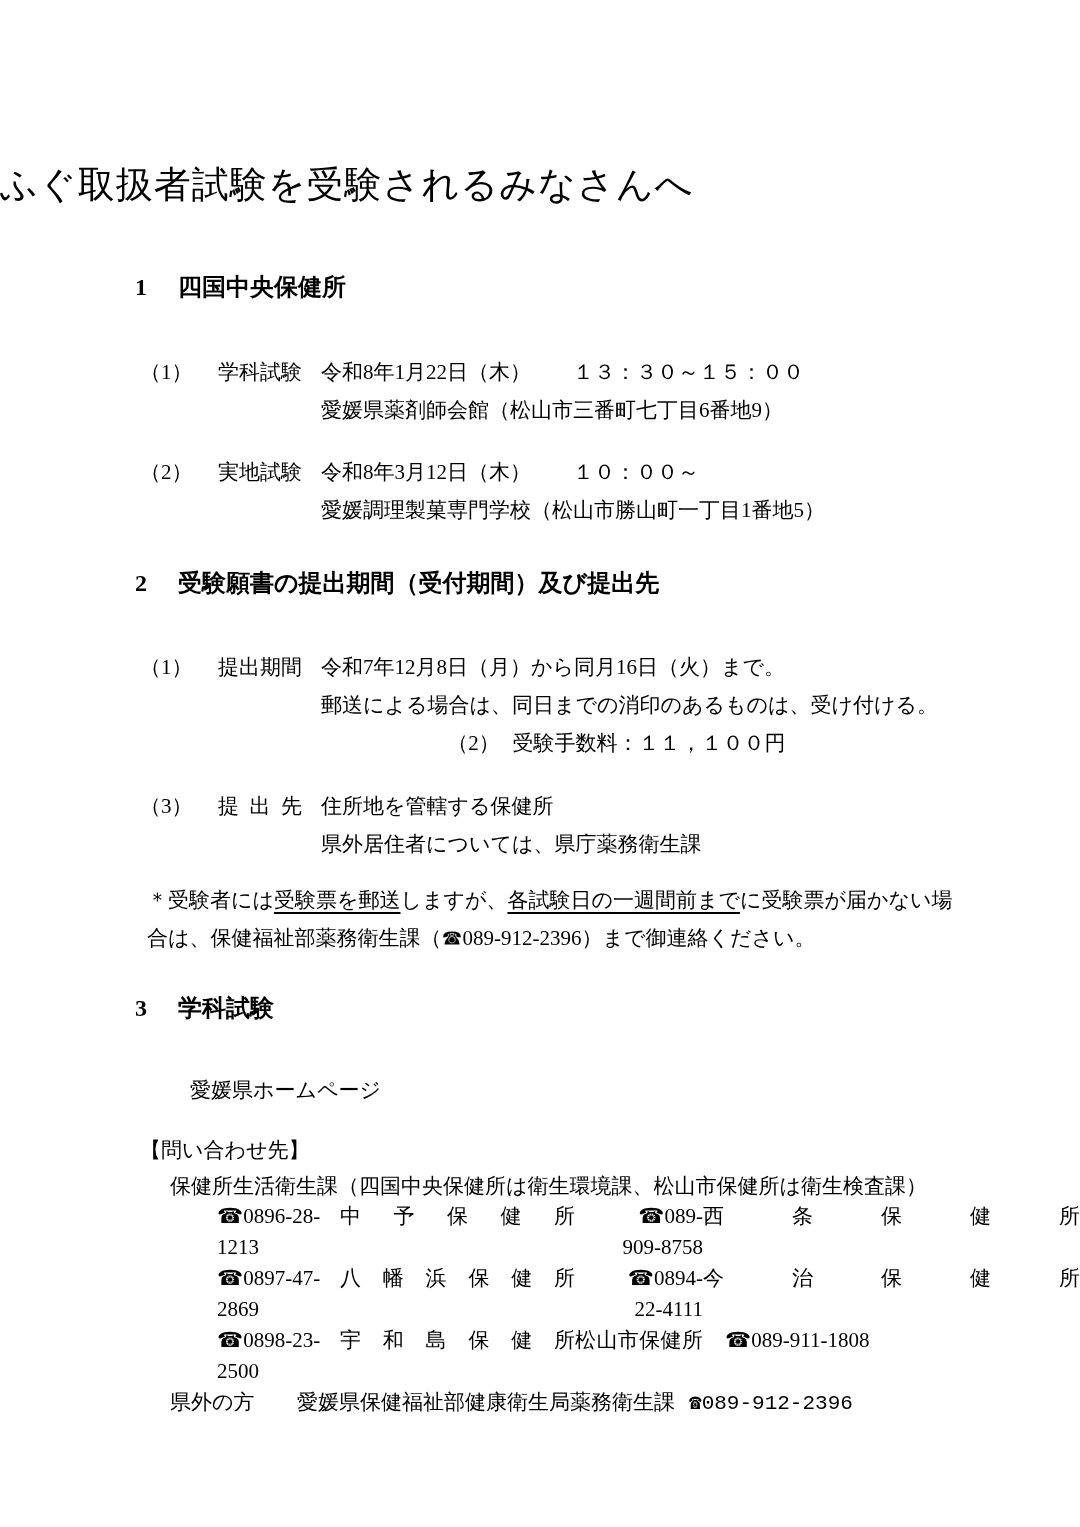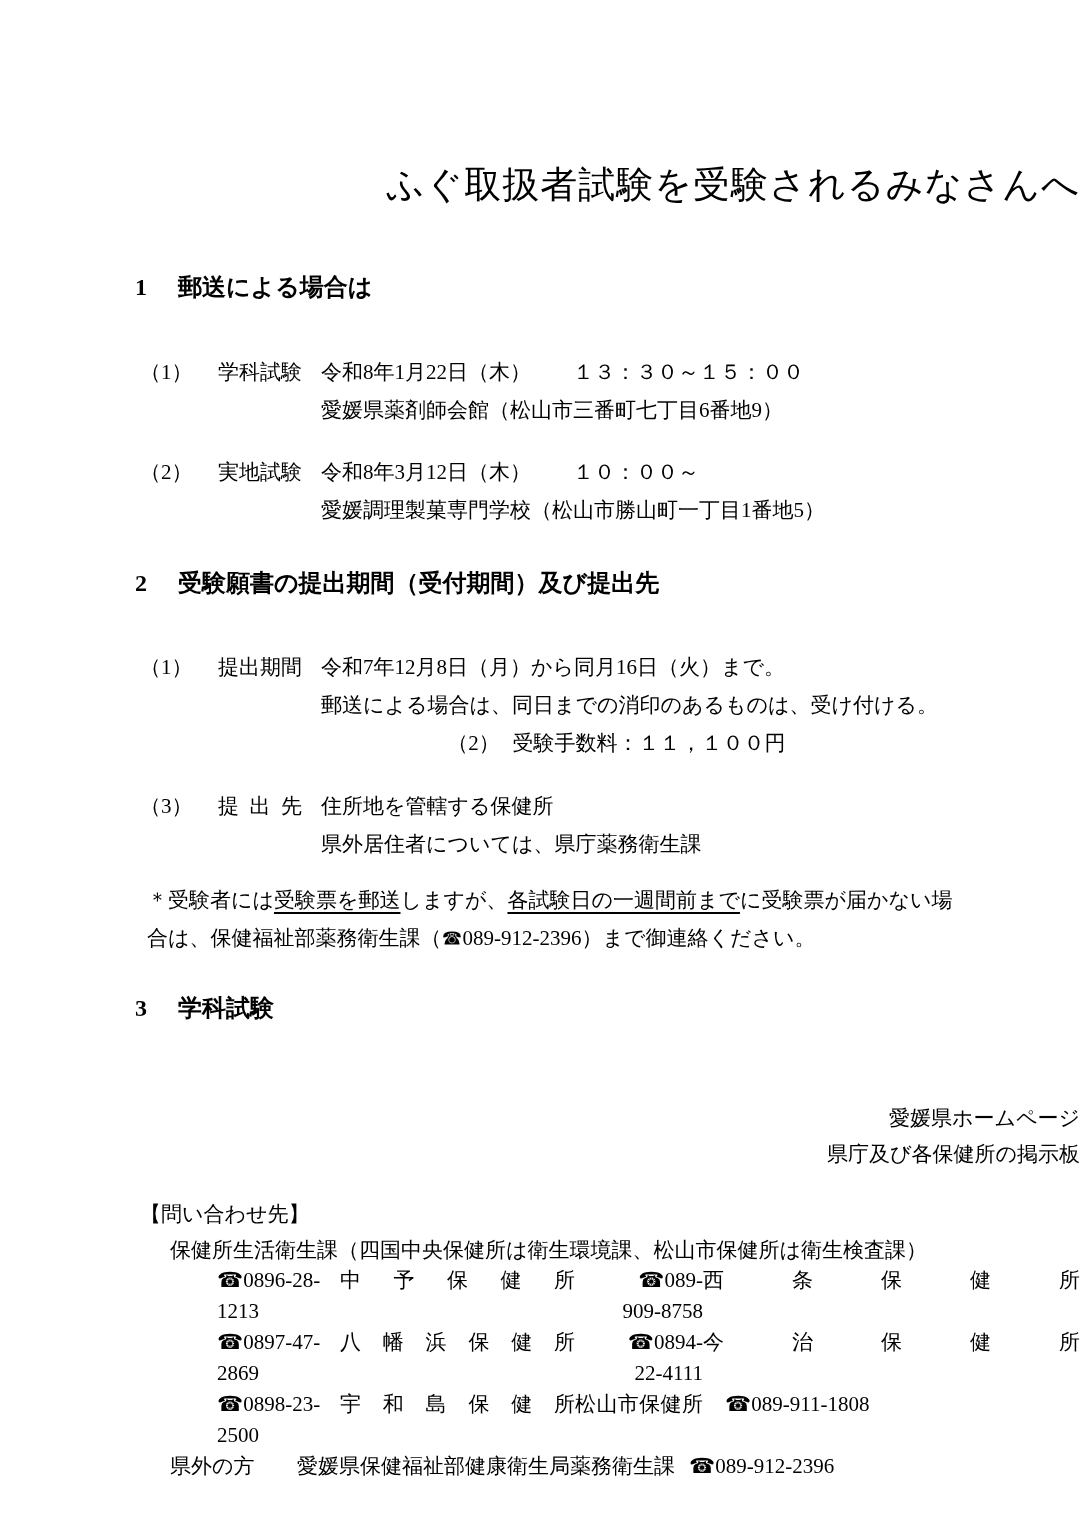--- a/index.html
+++ b/index.html
@@ -7,66 +7,66 @@
     position:relative;
     width:1080px;height:1527px;
     background:#ffffff;color:#000000;
     font-family:"Liberation Serif","DejaVu Serif",serif;
     font-size:21px;
     box-sizing:border-box;
     padding-top:160px;
     overflow:hidden;
   }
   .title{
-    margin:0;text-align:right;
+    margin:0;text-align:left;
     font-size:37px;line-height:49px;font-weight:400;
     letter-spacing:1px;
   }
   .sec-h{font-weight:bold;font-size:24px;line-height:31px;margin-left:135px;}
   .sec-h .sec-no{display:inline-block;width:43px;font-weight:bold;}
   .h1{margin-top:63px;}
   .h2{margin-top:39px;}
   .h3{margin-top:36px;}
   .item{margin-left:140px;line-height:38px;}
   .i-s1a{margin-top:50px;}
   .i-s1b{margin-top:24px;}
   .i-s2a{margin-top:49px;}
   .i-s2b{text-align:center;}
   .i-s2c{margin-top:25px;}
   .no{display:inline-block;width:78px;}
   .label{display:inline-block;width:103px;}
   .jlabel{display:inline-block;width:84px;text-align:justify;text-align-last:justify;text-justify:inter-character;}
   .cont{margin-left:181px;}
   .note{margin:18px 90px 0 147px;line-height:38px;}
   .u{text-decoration:underline;text-underline-offset:5px;}
-  .s3-lines{margin-top:76px;margin-left:190px;line-height:36px;text-align:right;}
+  .s3-lines{margin-top:48px;margin-left:190px;line-height:36px;}
   .c-head{margin:27px 0 0 140px;line-height:30px;}
   .c-intro{margin:6px 0 0 170px;line-height:30px;}
   .c-rows{
     margin-left:195px;
     display:grid;
     grid-template-columns:145px 235px 128px auto;
     line-height:31px;
   }
   .jname{display:inline-block;width:100%;text-align:justify;text-align-last:justify;text-justify:inter-character;}
   .c-phone1{padding-left:22px;}
   .c-phone2{padding-left:26px;text-align:right;}
   .c-out{margin-left:170px;line-height:31px;}
   .c-out-label{display:inline-block;width:127px;}
-  .c-out-phone{padding-left:14px;}
+  .c-out-phone{padding-left:14px;font-family:Liberation Mono, monospace;}
 </style>
 </head>
 <body>
 
 <div class="page">
 
   <div class="title">ふぐ取扱者試験を受験されるみなさんへ</div>
 
   <div class="sec-h h1">
-    <span class="sec-no">1</span><span>郵送による場合は</span>
+    <span class="sec-no">1</span><span>四国中央保健所</span>
   </div>
 
   <div class="item i-s1a">
     <div>
       <span class="no">（1）</span><span class="label">学科試験</span><span>令和8年1月22日（木）　　１３：３０～１５：００</span>
     </div>
     <div class="cont">愛媛県薬剤師会館（松山市三番町七丁目6番地9）</div>
   </div>
 
   <div class="item i-s1b">
@@ -102,21 +102,20 @@
     <div><span>＊受験者には</span><span class="u">受験票を郵送</span><span>しますが、</span><span class="u">各試験日の一週間前まで</span><span>に受験票が届かない場</span></div>
     <div>合は、保健福祉部薬務衛生課（☎089-912-2396）まで御連絡ください。</div>
   </div>
 
   <div class="sec-h h3">
     <span class="sec-no">3</span><span>学科試験</span>
   </div>
 
   <div class="s3-lines">
     <div>愛媛県ホームページ</div>
-    <div>県庁及び各保健所の掲示板</div>
   </div>
 
   <div class="c-head">【問い合わせ先】</div>
   <div class="c-intro">保健所生活衛生課（四国中央保健所は衛生環境課、松山市保健所は衛生検査課）</div>
 
   <div class="c-rows">
     <div class="c-phone1"><span>☎</span><span>0896-28-1213</span></div>
     <div><span class="jname">中予保健所</span></div>
     <div class="c-phone2"><span>☎</span><span>089-909-8758</span></div>
 

